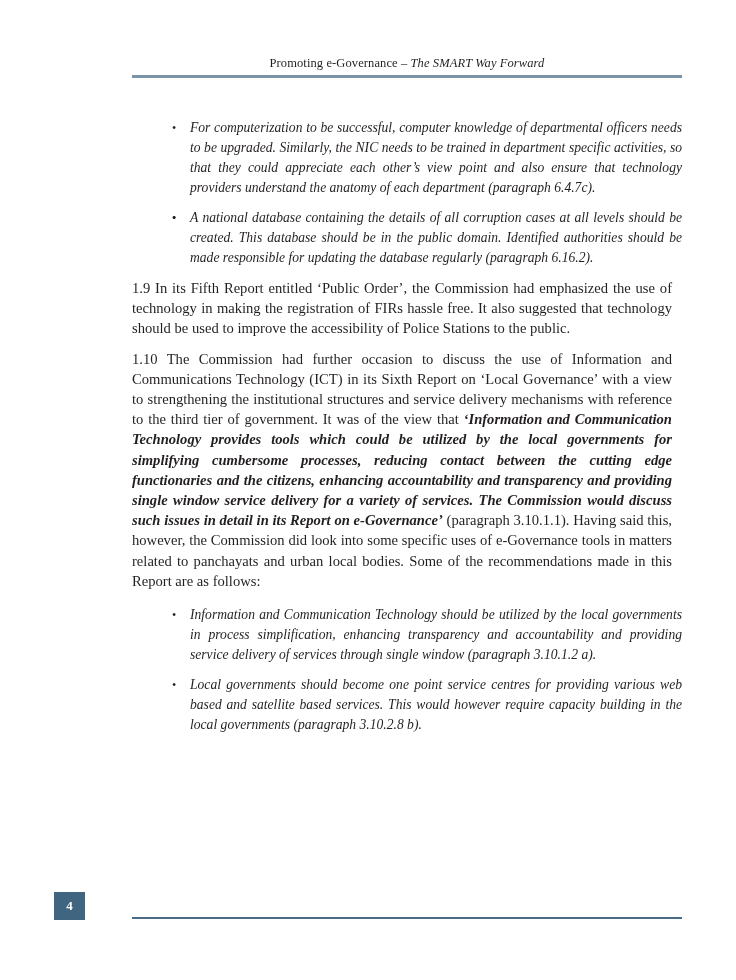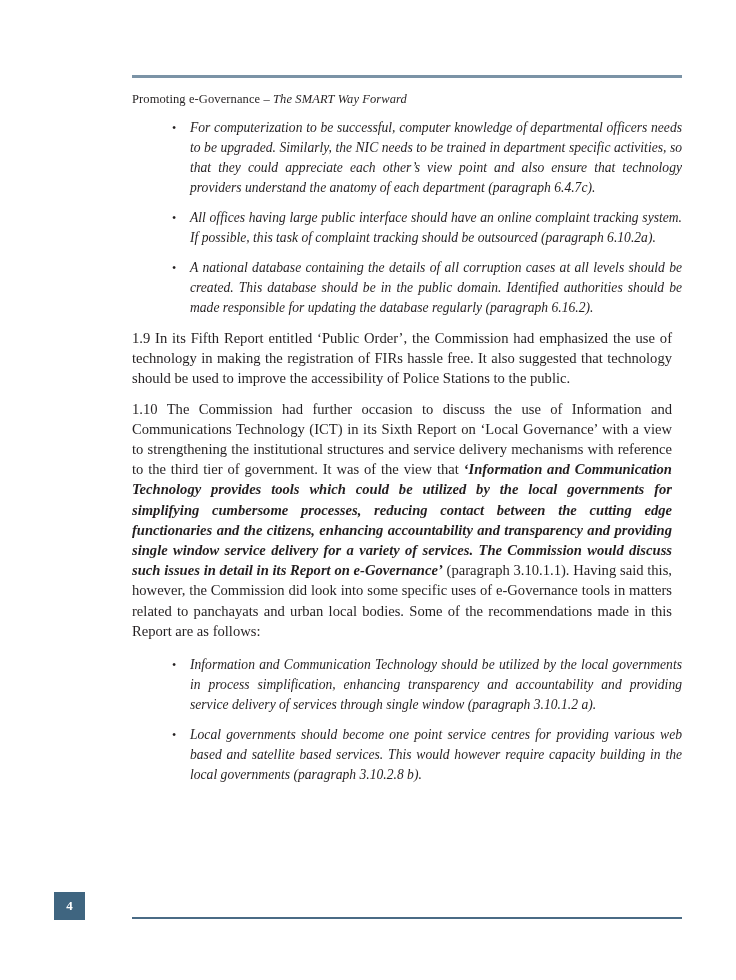--- a/index.html
+++ b/index.html
@@ -1,19 +1,19 @@
 <!DOCTYPE html>
 <html><head>
 <meta charset="utf-8">
 <style>
   html, body { margin: 0; padding: 0; background: #ffffff; }
   body { width: 736px; height: 980px; position: relative; overflow: hidden;
          font-family: "Liberation Serif", "DejaVu Serif", serif; color: #231f20; }
-  .header { position: absolute; left: 132px; top: 56px; width: 550px; 
-            font-size: 12.5px; letter-spacing: 0.1px; margin-top: 36px; }
+  .header { position: absolute; left: 132px; top: 56px; width: 550px; text-align: center;
+            font-size: 12.5px; letter-spacing: 0.1px; }
   .header .it { font-style: italic; }
   .header-rule { position: absolute; left: 132px; top: 75px; width: 550px; height: 3px; background: #7b93a6; }
   .content { position: absolute; left: 132px; top: 118px; width: 550px; }
   ul.bullets { list-style: none; margin: 0; padding: 0; }
   ul.bullets li { position: relative; padding-left: 58px; font-style: italic; font-size: 13.6px;
                   line-height: 20px; text-align: justify; margin-bottom: 10px; }
   ul.bullets li .dot { position: absolute; left: 40px; top: 0; font-style: normal; font-size: 12px; }
   p.para { margin: 0 10px 10px 0; font-size: 14.6px; line-height: 20.2px; text-align: justify; }
   p.para .it { font-style: italic; font-weight: bold; }
   .bullets.first { margin-bottom: 8px; }
@@ -26,21 +26,21 @@
 <body>
 
 <div class="header">
   <span>Promoting e-Governance – </span><span class="it">The SMART Way Forward</span>
 </div>
 <div class="header-rule"></div>
 
 <div class="content">
   <ul class="bullets first">
     <li><span class="dot">•</span><span>For computerization to be successful, computer knowledge of departmental officers needs to be upgraded. Similarly, the NIC needs to be trained in department specific activities, so that they could appreciate each other’s view point and also ensure that technology providers understand the anatomy of each department (paragraph 6.4.7c).</span></li>
-    <li><span class="dot">•</span><span>All offices having large public interface should have an online complaint tracking system. If possible, this task of complaint tracking should be outsourced (paragraph 6.10.2a).</span></li>
+    <li><span class="dot">•</span></li>
     <li><span class="dot">•</span><span>A national database containing the details of all corruption cases at all levels should be created. This database should be in the public domain. Identified authorities should be made responsible for updating the database regularly (paragraph 6.16.2).</span></li>
   </ul>
 
   <p class="para">1.9 In its Fifth Report entitled ‘Public Order’, the Commission had emphasized the use of technology in making the registration of FIRs hassle free. It also suggested that technology should be used to improve the accessibility of Police Stations to the public.</p>
 
   <p class="para"><span>1.10 The Commission had further occasion to discuss the use of Information and Communications Technology (ICT) in its Sixth Report on ‘Local Governance’ with a view to strengthening the institutional structures and service delivery mechanisms with reference to the third tier of government. It was of the view that </span><span class="it">‘Information and Communication Technology provides tools which could be utilized by the local governments for simplifying cumbersome processes, reducing contact between the cutting edge functionaries and the citizens, enhancing accountability and transparency and providing single window service delivery for a variety of services. The Commission would discuss such issues in detail in its Report on e-Governance’</span><span> (paragraph 3.10.1.1). Having said this, however, the Commission did look into some specific uses of e-Governance tools in matters related to panchayats and urban local bodies. Some of the recommendations made in this Report are as follows:</span></p>
 
   <ul class="bullets second">
     <li><span class="dot">•</span><span>Information and Communication Technology should be utilized by the local governments in process simplification, enhancing transparency and accountability and providing service delivery of services through single window (paragraph 3.10.1.2 a).</span></li>
     <li><span class="dot">•</span><span>Local governments should become one point service centres for providing various web based and satellite based services. This would however require capacity building in the local governments (paragraph 3.10.2.8 b).</span></li>

